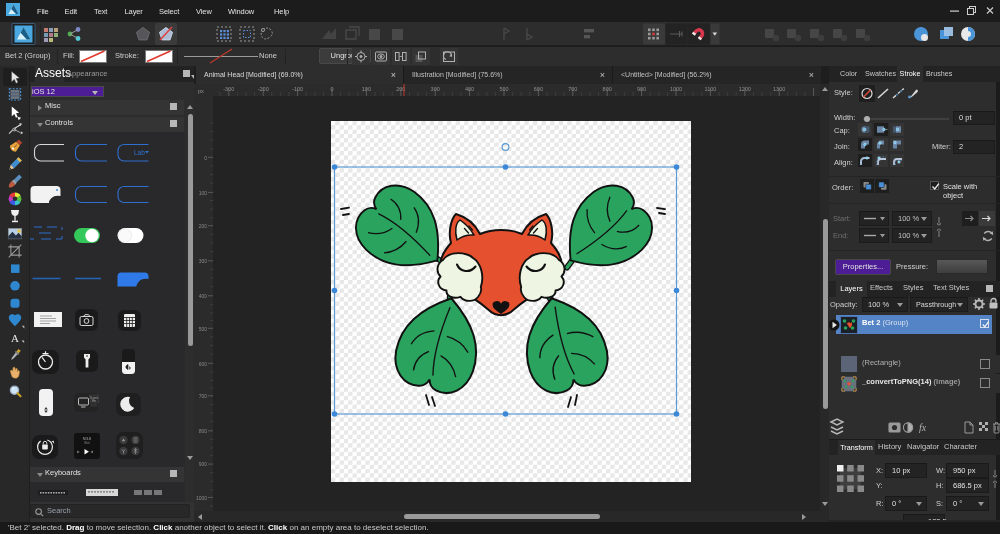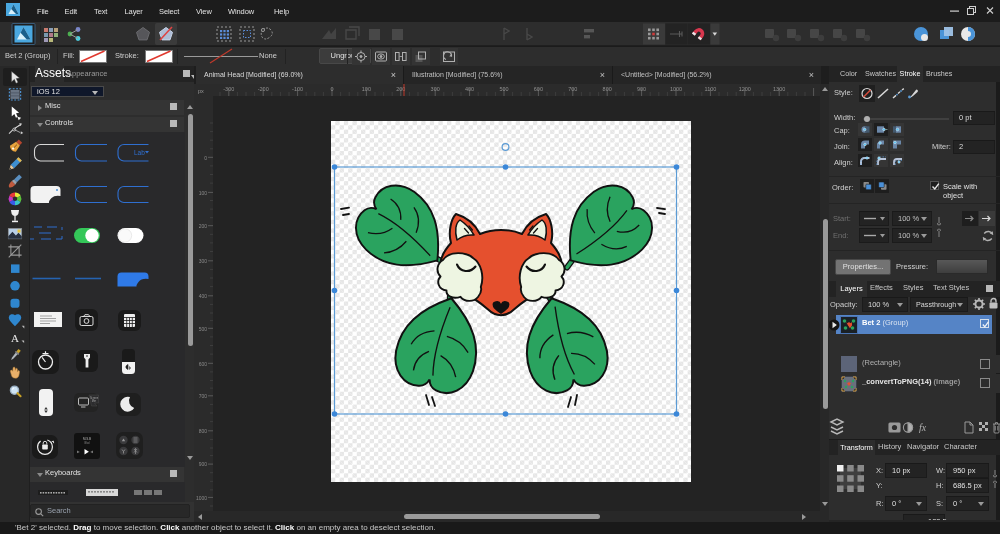--- a/index.html
+++ b/index.html
@@ -29,21 +29,21 @@
   #assets { position:absolute; left:30px; top:66px; width:164px; height:456px; background:#2d2d2d; }
 
   
   #canvas { position:absolute; left:194px; top:66px; width:635px; height:456px; background:#232323; }
 
   
   #rpanel { position:absolute; left:829px; top:66px; width:167px; height:456px; background:#2d2d2d; }
 
   
   #status { position:absolute; left:0; top:522px; width:1000px; height:12px; background:#191919;
-     color:#c8c8c8; font-size:8px; line-height:12px; padding-left:15px; }
+     color:#c8c8c8; font-size:8px; line-height:12px; padding-left:8px; }
   #status b { color:#fff; }
 
   .inp { background:#232323; border:1px solid #1b1b1b; border-top-color:#191919; color:#ddd;
      font-size:7.5px; }
 </style>
 </head>
 <body>
 <div id="app">
   <div id="menubar">
     <div id="applogo">
@@ -330,21 +330,21 @@
   </div>
 
   <div id="assets">
 
     <div class="abs" style="left:0;top:0;width:164px;height:16px;background:#232323;"></div>
     <div class="abs" style="left:5px;top:0;width:29px;height:16px;background:#2d2d2d;color:#fff;text-align:center;line-height:15px;font-size:12px;">Assets</div>
     <div class="abs" style="left:37px;top:3px;color:#9a9a9a;">Appearance</div>
     <div class="abs" style="left:153px;top:4px;width:7px;height:7px;background:#b8b8b8;"></div>
     <div class="abs" style="left:161px;top:9px;width:0;height:0;border-left:3px solid transparent;border-top:4px solid #b8b8b8;"></div>
 
-    <div class="abs" style="left:1px;top:20px;width:73px;height:11px;background:#0f172a;border:1px solid #4a4a4a;color:#e0e0e0;font-size:7.5px;line-height:9.5px;padding-left:5px;">iOS 12
+    <div class="abs" style="left:1px;top:20px;width:73px;height:11px;background:#4c1d95;border:1px solid #4a4a4a;color:#e0e0e0;font-size:7.5px;line-height:9.5px;">iOS 12
       <span style="position:absolute;right:5px;top:4px;width:0;height:0;border-left:3.5px solid transparent;border-right:3.5px solid transparent;border-top:4px solid #b8b8b8;"></span>
     </div>
 
     <div class="abs" style="left:0;top:51px;width:154px;height:15px;background:#343434;">
       <span style="position:absolute;left:7px;top:5.5px;width:0;height:0;border-left:3.5px solid transparent;border-right:3.5px solid transparent;border-top:4.5px solid #8a8a8a;"></span>
       <span style="position:absolute;left:15px;top:1px;color:#e0e0e0;">Controls</span>
       <span style="position:absolute;left:140px;top:3px;width:7px;height:7px;background:#b8b8b8;"></span>
     </div>
 
     <div class="abs" style="left:0;top:34px;width:154px;height:15px;background:#343434;">
@@ -770,21 +770,21 @@
       <rect x="17" y="0" width="16" height="15" fill="#3a3a3a"></rect>
       <path d="M3 7.5 h8 M8.5 5 l2.5 2.5 -2.5 2.5" stroke="#8a8a8a" stroke-width="1.2" fill="none"></path>
       <path d="M20 7.5 h8 M25.5 5 l2.5 2.5 -2.5 2.5" stroke="#d8d8d8" stroke-width="1.2" fill="none"></path>
     </svg>
     <svg class="abs" style="left:152px;top:163px;" width="14" height="14" viewBox="0 0 14 14">
       <path d="M3.2 4.5 a5 5 0 0 1 8.6 1 M10.8 9.5 a5 5 0 0 1 -8.6 -1" stroke="#b0b0b0" stroke-width="1.3" fill="none"></path>
       <path d="M11.8 2.2 l0.3 3.6 -3.4 -1.2 Z M2.2 11.8 l-0.3 -3.6 3.4 1.2 Z" fill="#b0b0b0"></path>
     </svg>
     <div class="abs" style="left:0;top:184px;width:171px;height:1px;background:#242424;"></div>
 
-    <div class="abs" style="left:6px;top:193px;width:56px;height:16px;background:#737373;border:1px solid #484848;border-radius:2px;text-align:center;line-height:14px;color:#e0e0e0;">Properties...</div>
+    <div class="abs" style="left:6px;top:193px;width:56px;height:16px;background:#4c1d95;border:1px solid #484848;border-radius:2px;text-align:center;line-height:14px;color:#e0e0e0;">Properties...</div>
     <div class="abs" style="left:67px;top:196px;color:#d0d0d0;">Pressure:</div>
     <div class="abs" style="left:107px;top:193px;width:52px;height:15px;background:linear-gradient(#585858,#3e3e3e);border:1px solid #2a2a2a;"></div>
 
     <div class="abs" style="left:0;top:215px;width:171px;height:16px;background:#232323;">
       <span class="abs" style="left:7px;top:0;width:31px;height:16px;background:#2d2d2d;color:#fff;text-align:center;line-height:15px;">Layers</span>
       <span class="abs" style="left:41px;top:2px;color:#c8c8c8;">Effects</span>
       <span class="abs" style="left:74px;top:2px;color:#c8c8c8;">Styles</span>
       <span class="abs" style="left:104px;top:2px;color:#c8c8c8;">Text Styles</span>
       <span class="abs" style="left:157px;top:4px;width:7px;height:7px;background:#b8b8b8;"></span>
     </div>

